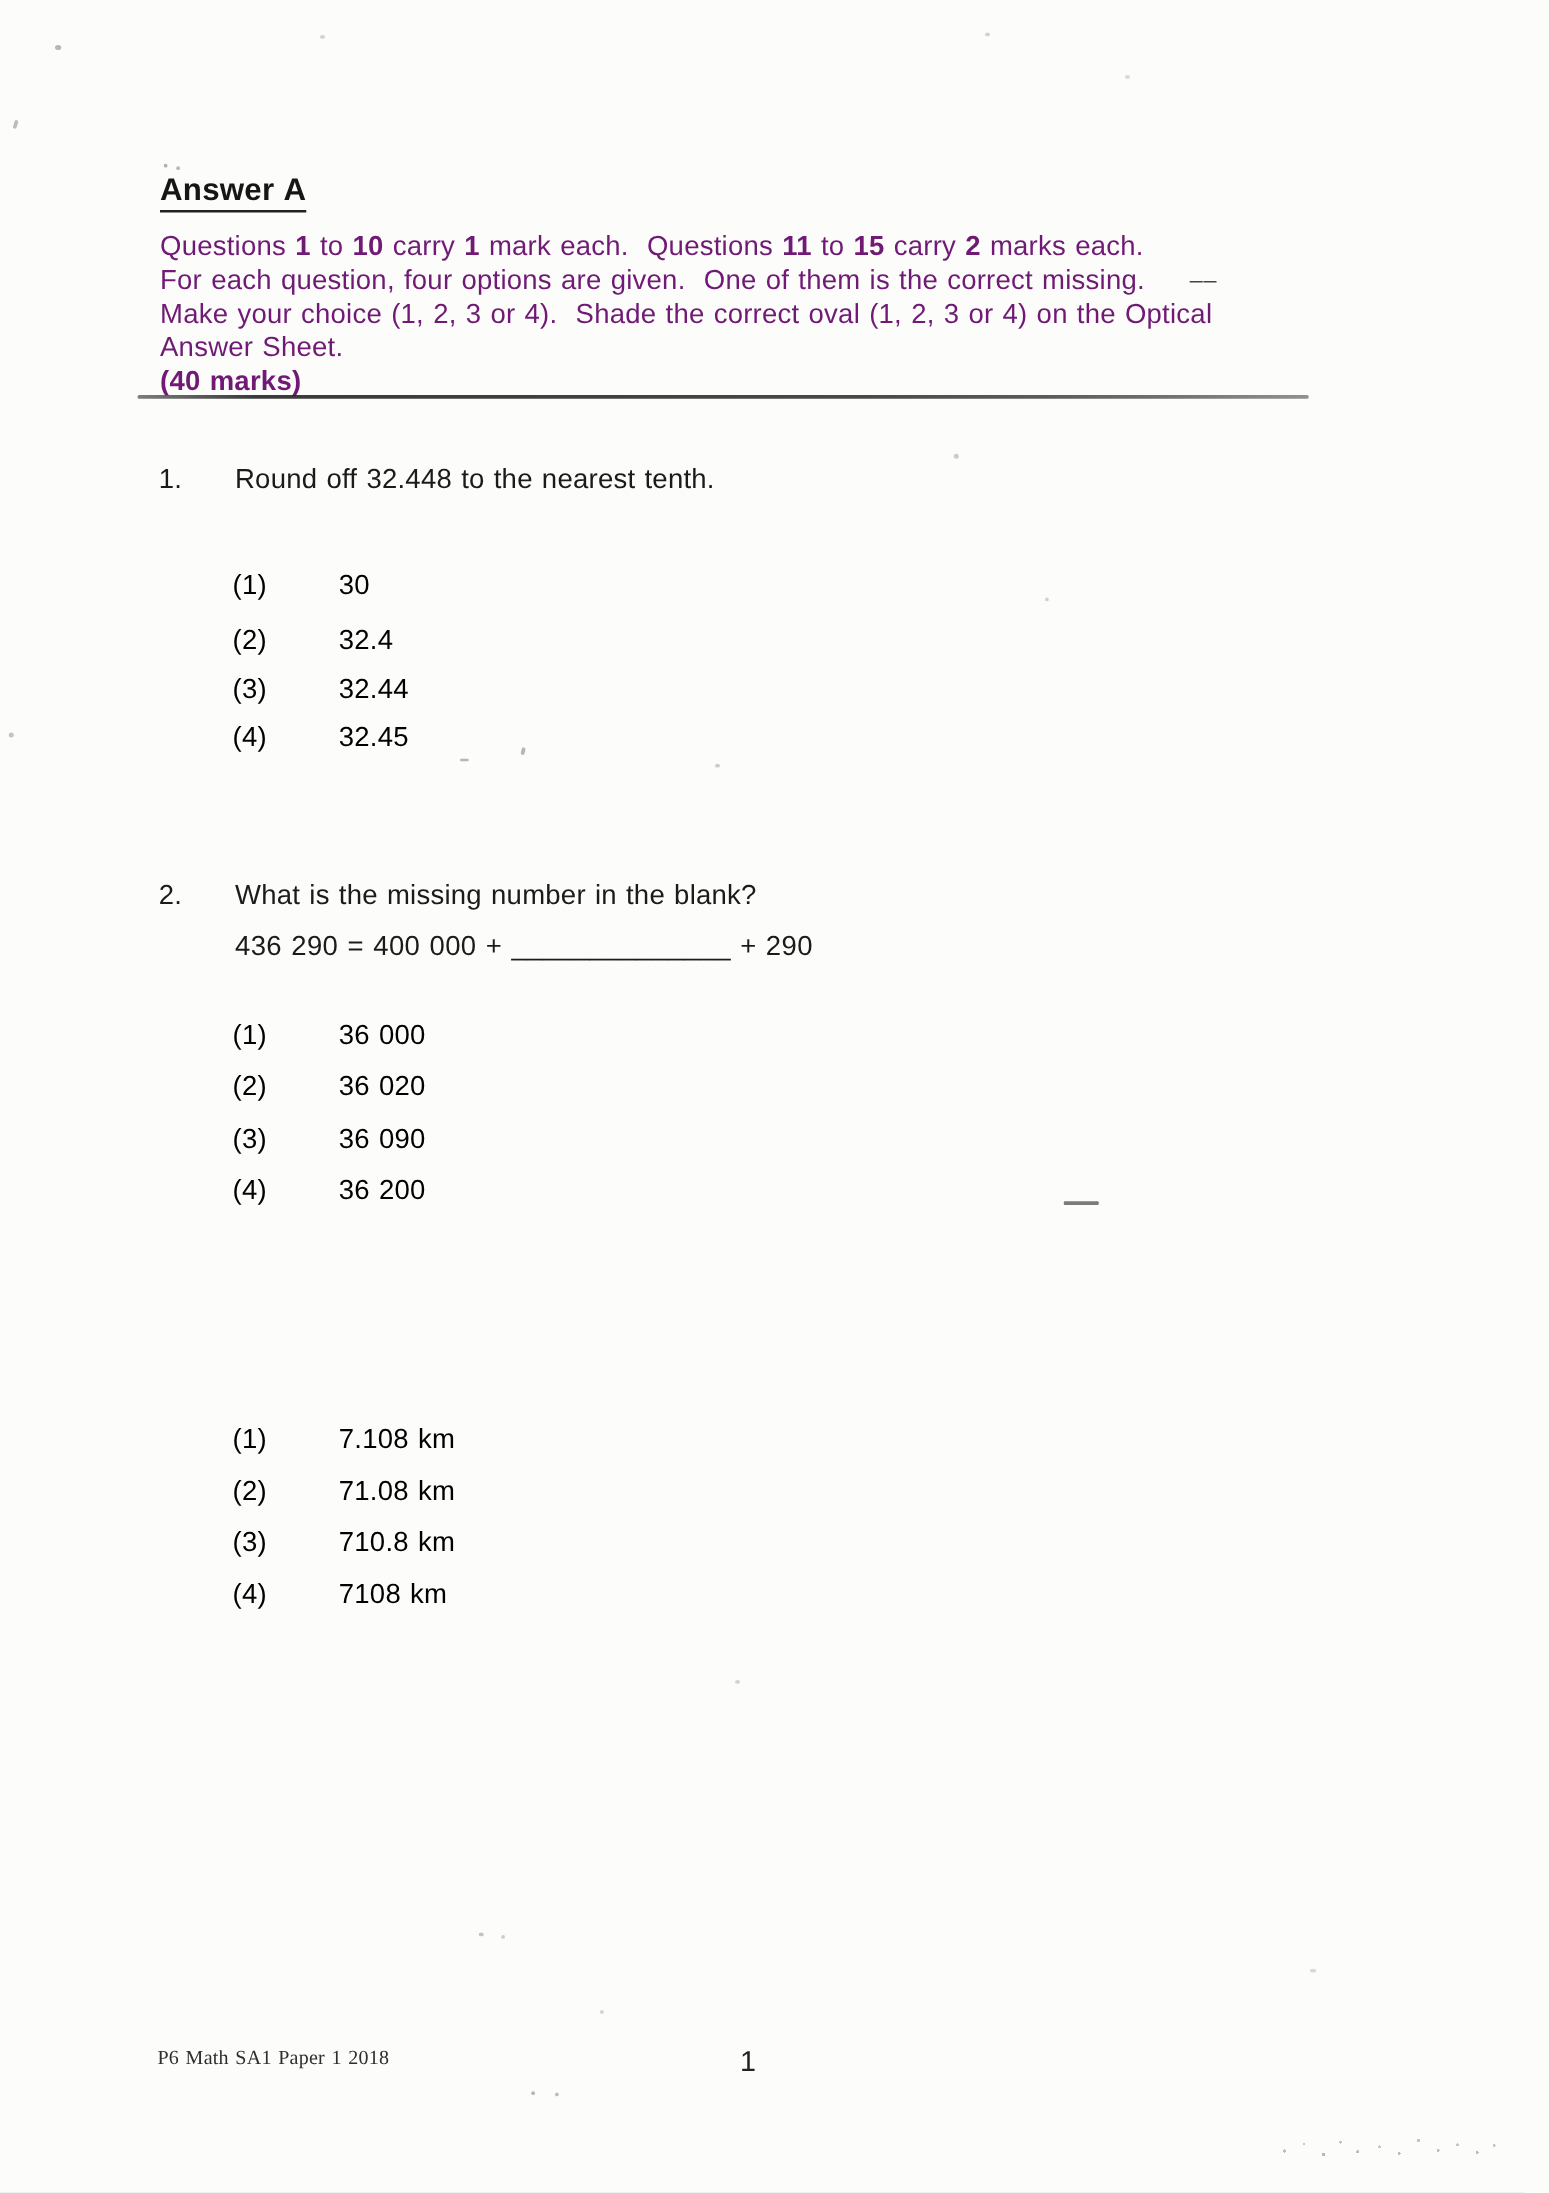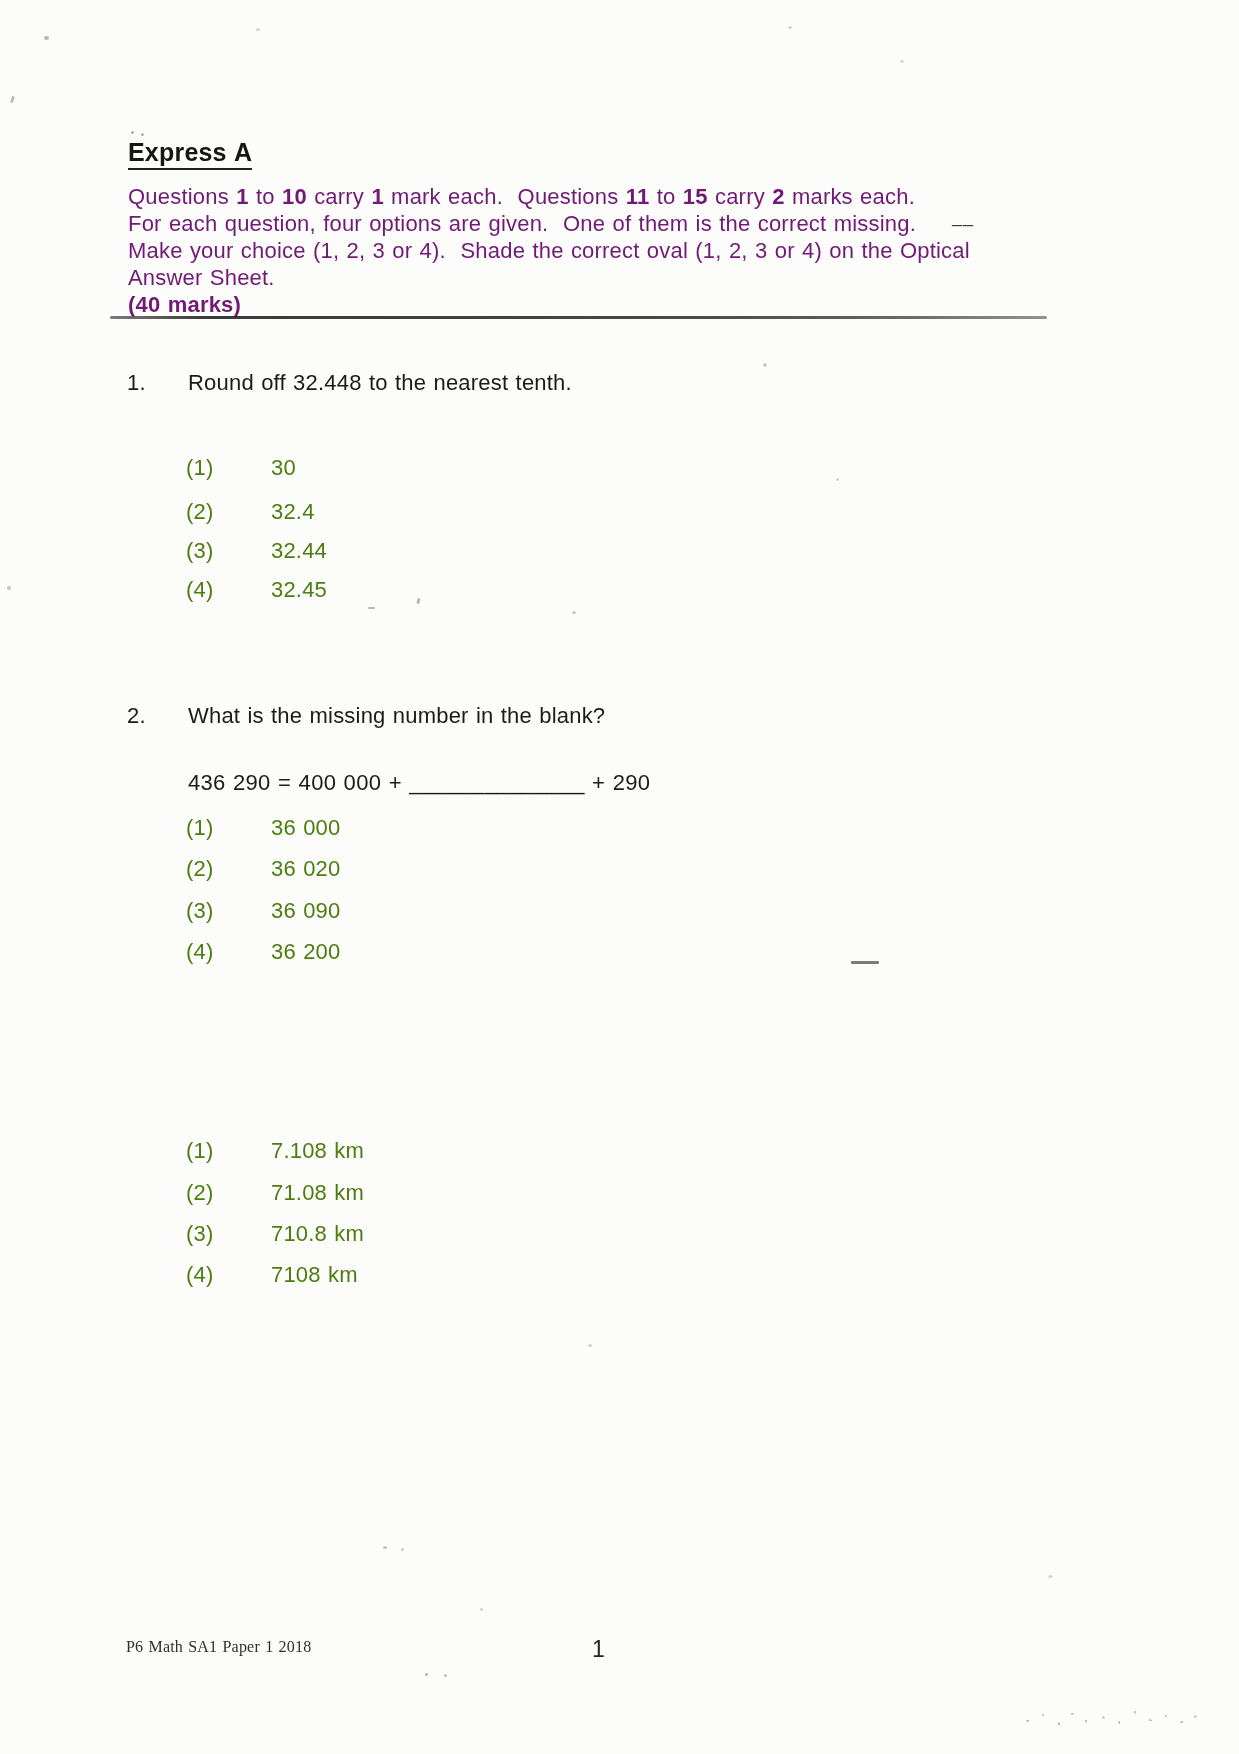--- a/index.html
+++ b/index.html
@@ -40,21 +40,21 @@
   }
   .divider{
     position:absolute;left:110px;top:316px;width:937px;height:3px;
     background:linear-gradient(90deg,#6a6a6a 0%,#1f1f1f 10%,#262626 40%,#303030 62%,#454545 78%,#5d5d5d 88%,#828282 100%);
     border-radius:2px;opacity:.88;
   }
 
   .qrow{position:absolute;left:127px;font-size:22px;color:#1b1b1b;white-space:pre;}
   .qnum{display:inline-block;width:61px;}
   .eqrow{position:absolute;left:188px;font-size:22px;color:#1b1b1b;white-space:pre;letter-spacing:0.3px;}
-  .optrow{position:absolute;left:186px;font-size:22px;color:#4d7c0f;white-space:pre;}
+  .optrow{position:absolute;left:186px;font-size:22px;color:#000000;white-space:pre;}
   .optlabel{display:inline-block;width:85px;}
 
   .dash-artifact{
     position:absolute;left:851px;top:961px;width:28px;height:3px;
     background:#5a5a5a;border-radius:1px;opacity:.8;
   }
 
   .footer-left{
     position:absolute;left:126px;top:1638px;
     font-family:"Liberation Serif", serif;
@@ -92,21 +92,21 @@
   }
   .speck{position:absolute;background:#6f6f6f;border-radius:50%;}
 </style>
 </head>
 <body>
 
 <div class="page">
 
   <div class="scan">
 
-    <div class="heading">Express A</div>
+    <div class="heading">Answer A</div>
 
     <div class="instructions">
       <div class="iline"><span>Questions </span><span class="b">1</span><span> to </span><span class="b">10</span><span> carry </span><span class="b">1</span><span> mark each.  Questions </span><span class="b">11</span><span> to </span><span class="b">15</span><span> carry </span><span class="b">2</span><span> marks each.</span></div>
       <div class="iline">For each question, four options are given.  One of them is the correct missing.</div>
       <div class="iline">Make your choice (1, 2, 3 or 4).  Shade the correct oval (1, 2, 3 or 4) on the Optical</div>
       <div class="iline l4">
         <span>Answer Sheet.</span>
         <span class="b">(40 marks)</span>
       </div>
     </div>
@@ -115,21 +115,21 @@
 
     <div class="divider"></div>
 
     <div class="qrow" style="top:370px"><span class="qnum">1.</span><span>Round off 32.448 to the nearest tenth.</span></div>
     <div class="optrow" style="top:455px"><span class="optlabel">(1)</span><span>30</span></div>
     <div class="optrow" style="top:499px"><span class="optlabel">(2)</span><span>32.4</span></div>
     <div class="optrow" style="top:538px"><span class="optlabel">(3)</span><span>32.44</span></div>
     <div class="optrow" style="top:577px"><span class="optlabel">(4)</span><span>32.45</span></div>
 
     <div class="qrow" style="top:703px"><span class="qnum">2.</span><span>What is the missing number in the blank?</span></div>
-    <div class="eqrow" style="top:770px">436 290 = 400 000 + ______________ + 290</div>
+    <div class="eqrow" style="top:744px">436 290 = 400 000 + ______________ + 290</div>
     <div class="optrow" style="top:815px"><span class="optlabel">(1)</span><span>36 000</span></div>
     <div class="optrow" style="top:856px"><span class="optlabel">(2)</span><span>36 020</span></div>
     <div class="optrow" style="top:898px"><span class="optlabel">(3)</span><span>36 090</span></div>
     <div class="optrow" style="top:939px"><span class="optlabel">(4)</span><span>36 200</span></div>
     <div class="dash-artifact"></div>
 
     <div class="optrow" style="top:1138px"><span class="optlabel">(1)</span><span>7.108 km</span></div>
     <div class="optrow" style="top:1180px"><span class="optlabel">(2)</span><span>71.08 km</span></div>
     <div class="optrow" style="top:1221px"><span class="optlabel">(3)</span><span>710.8 km</span></div>
     <div class="optrow" style="top:1262px"><span class="optlabel">(4)</span><span>7108 km</span></div>

